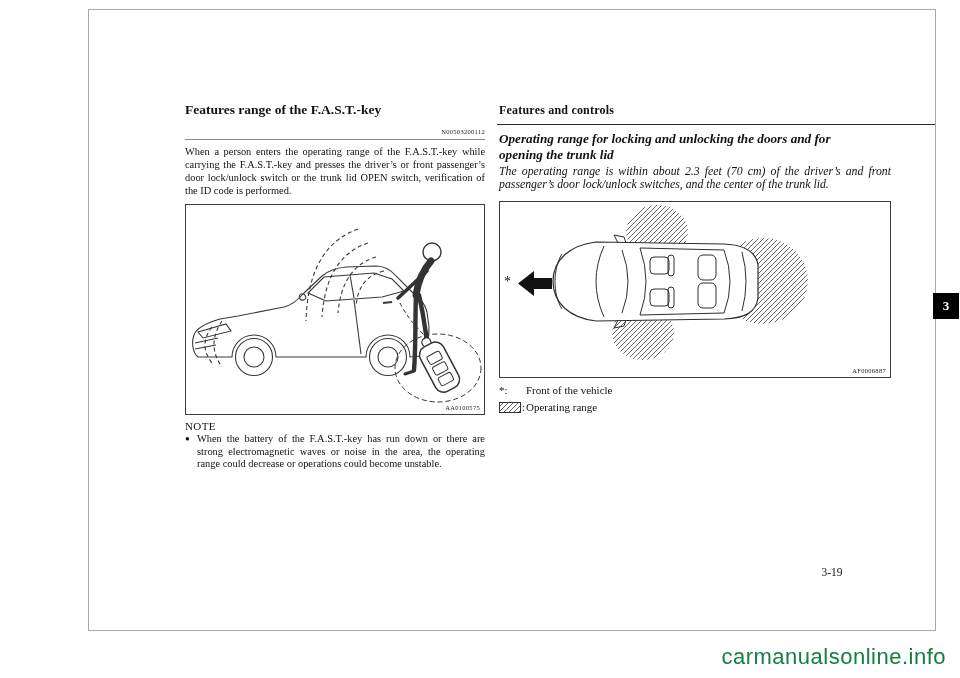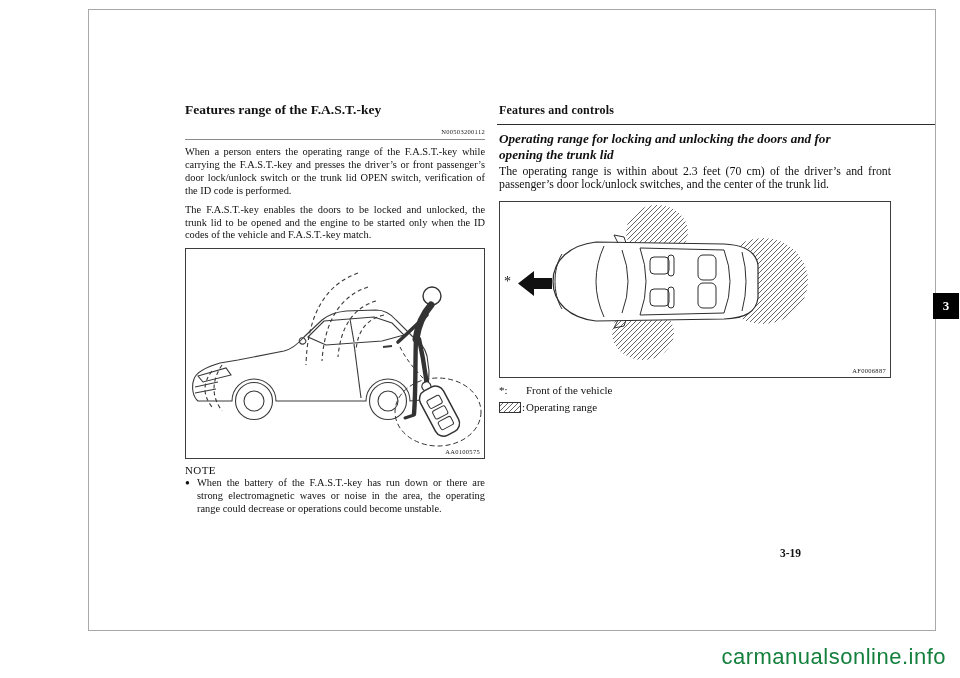--- a/index.html
+++ b/index.html
@@ -20,42 +20,42 @@
     color:#fff; font-weight:bold; font-size:13px; display:flex; align-items:center; justify-content:center; }
 
   .col-left { position:absolute; left:185px; top:102px; width:300px; }
   .col-right { position:absolute; left:499px; top:131px; width:392px; }
 
   .h-left { font-size:13.5px; font-weight:bold; line-height:16px; }
   .refline { margin-top:2px; text-align:right; border-bottom:1px solid #8a8a8a; padding-bottom:1px; }
   .refcode { font-size:6.5px; letter-spacing:.3px; color:#222; }
 
   .body-l { font-size:10.4px; line-height:12.9px; text-align:justify; margin-top:6px; }
-  .body-r { font-size:11.8px; line-height:13.4px; text-align:justify; margin-top:3px; }
+  .body-r { font-size:11.8px; line-height:13.4px; text-align:justify; margin-top:3px;font-style:italic; }
 
   .figure { position:relative; border:1px solid #3d3d3d; background:#fff; }
   .figure-left { width:300px; height:211px; margin-top:6px; }
   .figure-right { width:392px; height:177px; margin-top:9px; }
   .figcode { position:absolute; right:4px; bottom:3px; font-size:6.5px; letter-spacing:.3px; color:#222; }
 
   .note-title { font-size:11px; margin-top:5px; letter-spacing:.4px; }
   .note-item { display:flex; margin-top:1px; }
   .bullet { flex:none; width:12px; font-size:8px; line-height:12.9px; }
   .note-text { flex:1; margin-top:0; }
 
   .h-right { font-size:13.2px; font-weight:bold; font-style:italic; line-height:15.5px; max-width:356px; }
 
   .legend-line { display:flex; align-items:flex-start; font-size:11px; line-height:13px; }
   .legend-line.first { margin-top:6px; }
   .legend-line + .legend-line { margin-top:4px; }
   .legend-marker { flex:none; width:27px; }
   .swatch-marker { flex:none; width:27px; display:flex; align-items:center; gap:1px; }
 
-  .pageno { position:absolute; left:780px; top:547px; width:104px; text-align:left;
-    font-weight:bold; font-size:11.5px; }
+  .pageno { position:absolute; left:780px; top:566px; width:104px; text-align:center;
+    font-weight:normal; font-size:11.5px; }
 
   .watermark { position:absolute; right:14px; bottom:8px; font-family:"Liberation Sans", sans-serif;
     font-size:22px; color:#15803d; letter-spacing:.5px; }
 </style>
 </head>
 <body>
 
 <div>
 
   <div class="frame"></div>
@@ -63,21 +63,20 @@
   <div class="chapter-header">Features and controls</div>
   <div class="chapter-rule"></div>
   <div class="side-tab">3</div>
 
   <div class="col-left">
     <div class="h-left">Features range of the F.A.S.T.-key</div>
     <div class="refline">
       <span class="refcode">N00503200112</span>
     </div>
     <p class="body-l">When a person enters the operating range of the F.A.S.T.-key while carrying the F.A.S.T.-key and presses the driver’s or front passenger’s door lock/unlock switch or the trunk lid OPEN switch, verification of the ID code is performed.</p>
-    <p class="body-l">The F.A.S.T.-key enables the doors to be locked and unlocked, the trunk lid to be opened and the engine to be started only when the ID codes of the vehicle and F.A.S.T.-key match.</p>
 
     <div class="figure figure-left">
       <svg viewBox="0 0 298 209" width="298" height="209">
         <g fill="none" stroke="#3a3a3a" stroke-width="1.1">
           <g stroke-dasharray="4 3">
             <path d="M 198,66 Q 172,72 170,102"></path>
             <path d="M 190,52 Q 156,62 152,108"></path>
             <path d="M 182,38 Q 140,52 136,112"></path>
             <path d="M 172,24 Q 122,42 120,116"></path>
             <path d="M 26,122 Q 12,140 26,158"></path>

